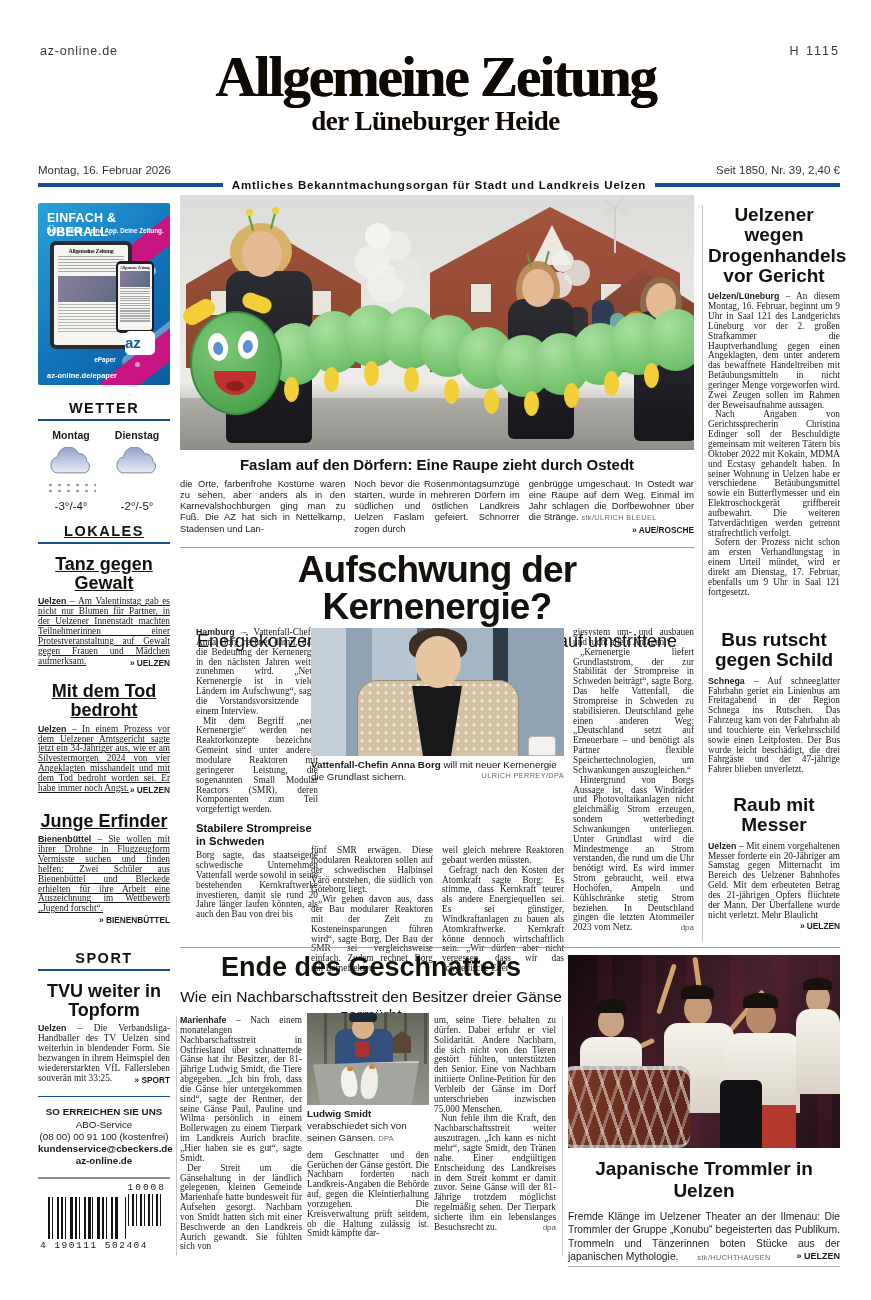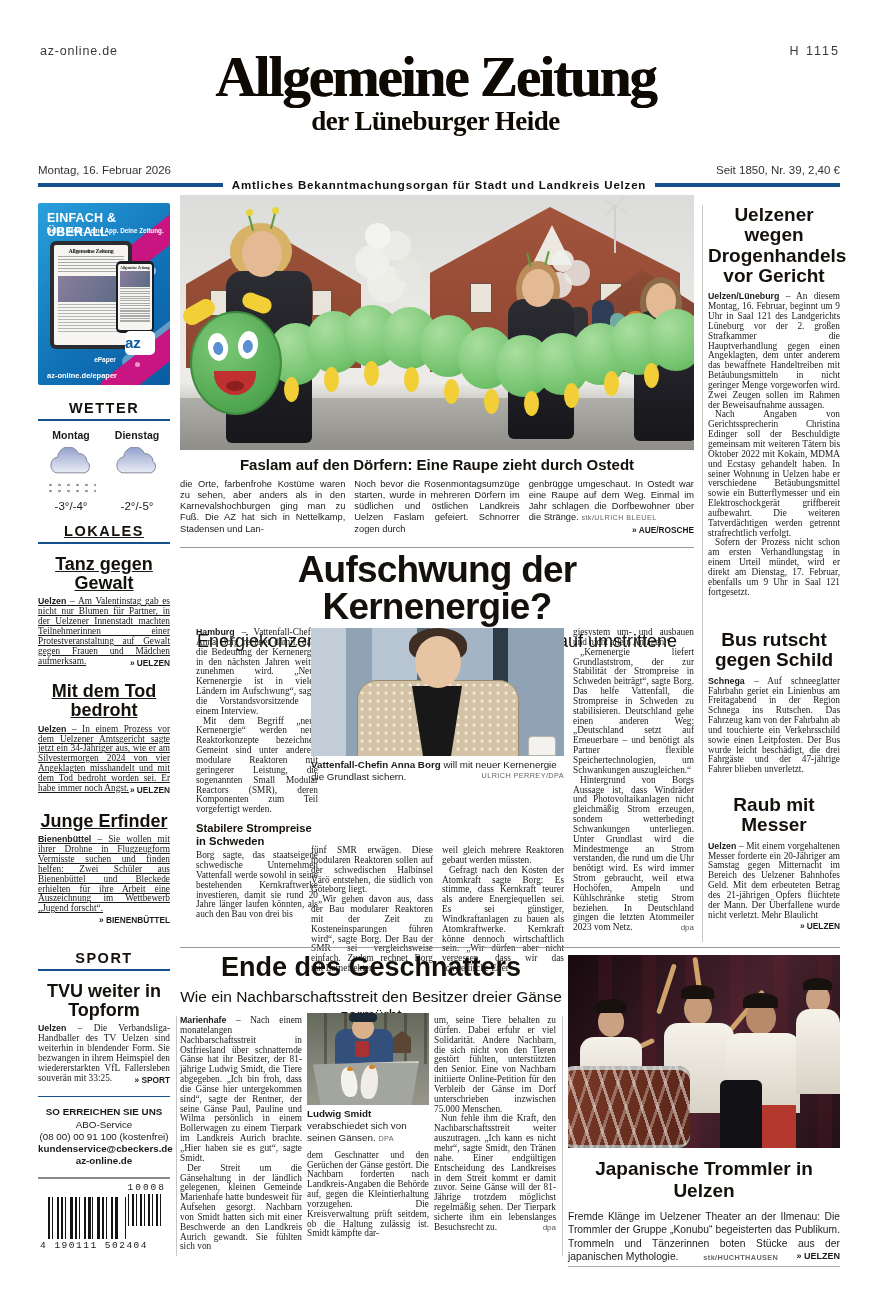--- a/index.html
+++ b/index.html
@@ -520,19 +520,19 @@
     <div class="abs" style="left:-6px;bottom:0;width:128px;height:82px;border-radius:12px;background:linear-gradient(100deg,#7a3a28,#5a2418);box-shadow:inset 0 4px 0 #b9b9b9, inset 0 -3px 0 #9a9a9a;background-blend-mode:normal;">
       <div class="abs" style="left:0;top:0;width:100%;height:100%;background:repeating-linear-gradient(72deg,transparent 0 12px,rgba(235,230,220,.55) 12px 15px),repeating-linear-gradient(-72deg,transparent 0 12px,rgba(235,230,220,.35) 12px 15px);border-radius:12px;"></div>
     </div>
     <div class="abs" style="left:152px;bottom:0;width:42px;height:68px;background:#121216;border-radius:6px 6px 0 0;"></div>
   </div>
 
   <div class="tromm">
     <div class="tr-title">Japanische Trommler in Uelzen</div>
     <div class="tr-body">
       <span>Fremde Klänge im Uelzener Theater an der Ilmenau: Die Trommler der Gruppe „Konubu“ begeisterten das Publikum. Trommeln und Tänzerinnen boten Stücke aus der japanischen Mythologie.</span>
-      <span class="cap-credit" style="margin-left:22px;font-weight:bold;">stk/HUCHTHAUSEN</span>
+      <span class="cap-credit" style="margin-left:16px;">stk/HUCHTHAUSEN</span>
       <span class="more" style="font-size:9px;">» UELZEN</span>
     </div>
   </div>
   <div class="hrule" style="left:568px;top:1266px;width:272px;background:#b0b0ae;"></div>
 
 </div>
 
 </body></html>

